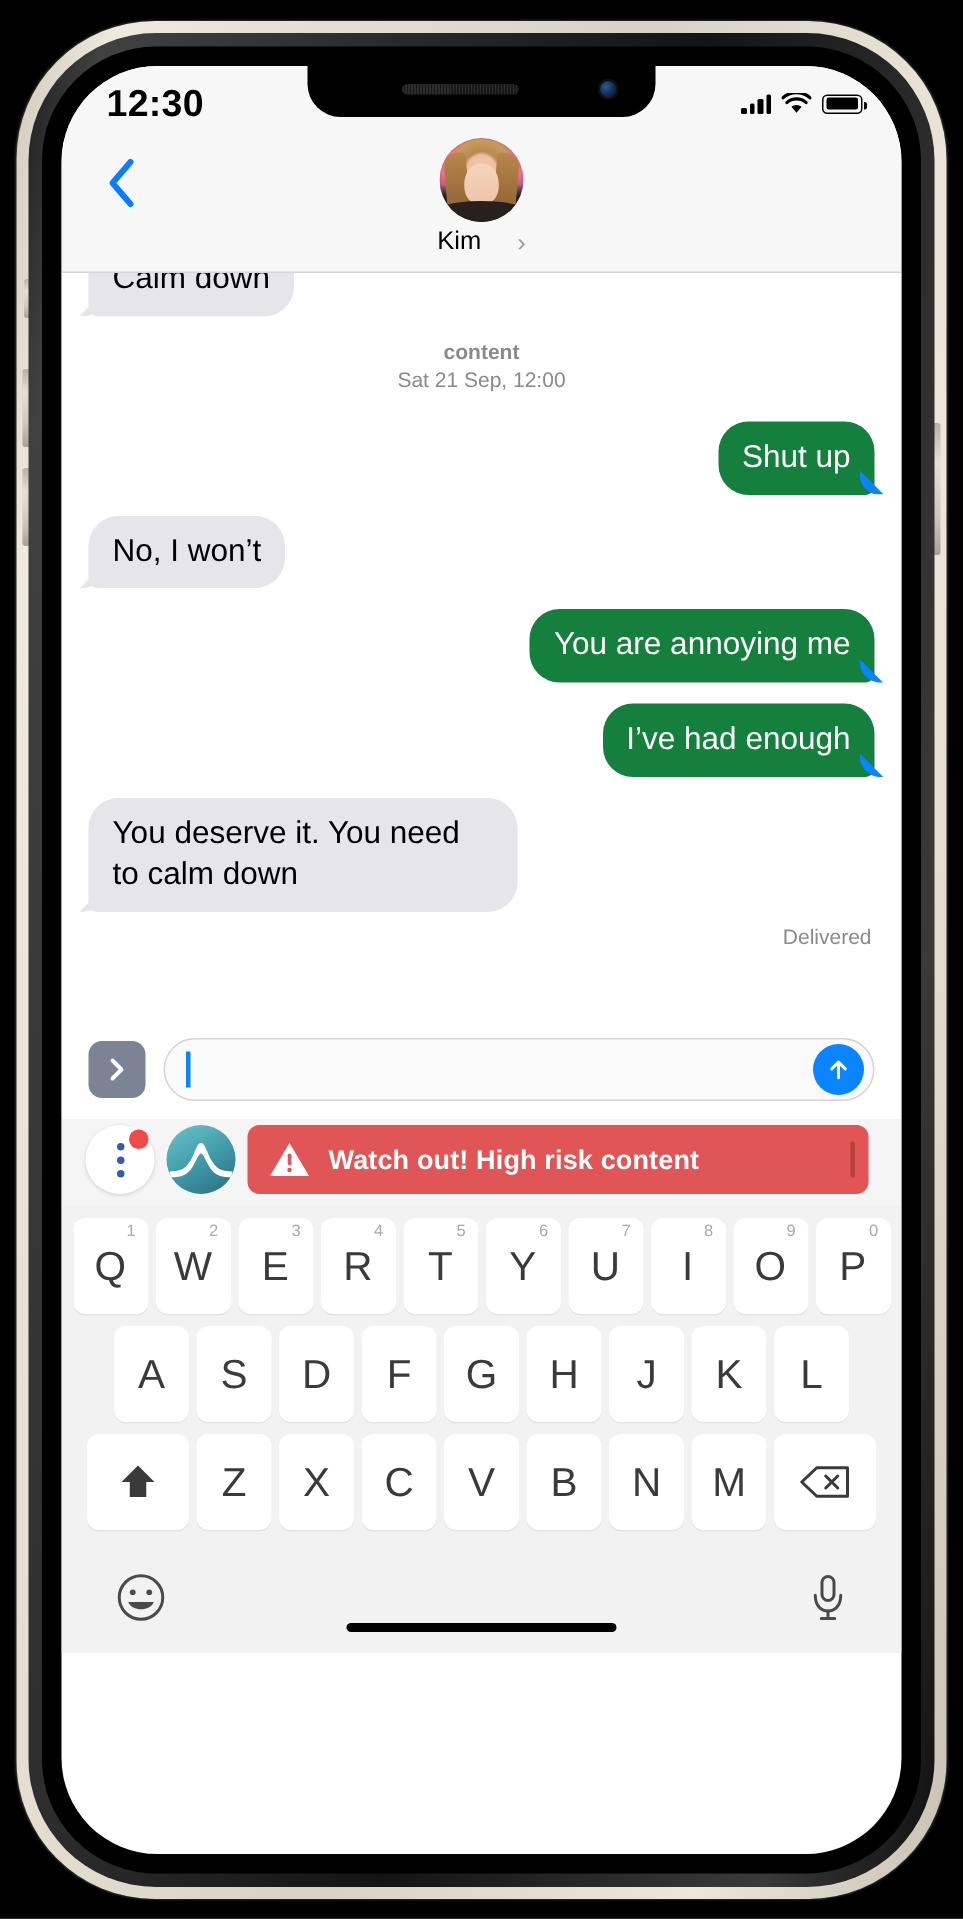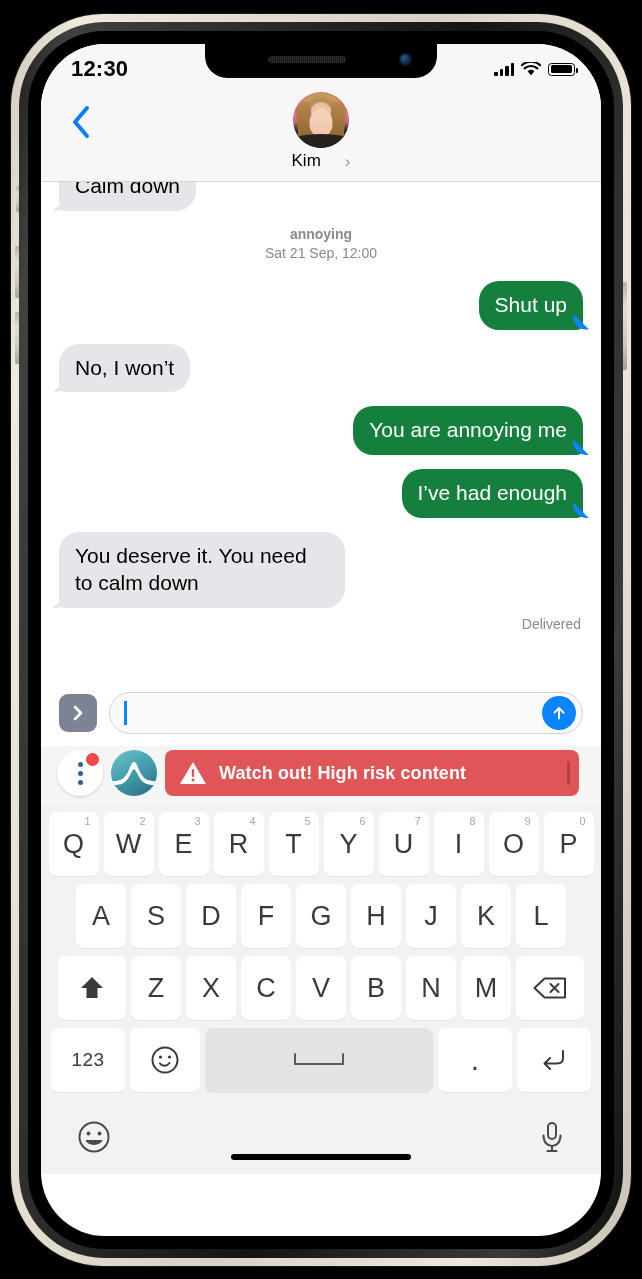--- a/index.html
+++ b/index.html
@@ -73,21 +73,21 @@
   }
 
   
   .statusbar {
     position: relative; height: 44px;
     background: #f7f7f7;
     display: flex; align-items: center; justify-content: space-between;
     padding: 0 26px 0 30px;
     z-index: 30;
   }
-  .status-time { font-size: 22px; font-weight: 700; color: #000; letter-spacing: .2px; padding-top: 6px; }
+  .status-time { font-size: 25px; font-weight: 700; color: #000; letter-spacing: .2px; padding-top: 6px; }
   .status-icons { display: flex; align-items: center; gap: 7px; padding-top: 6px; }
   .bars { display: flex; align-items: flex-end; gap: 2px; height: 13px; }
   .bars i { display: block; width: 3.5px; background: #000; border-radius: 1px; }
   .bars i:nth-child(1){ height: 4px; } .bars i:nth-child(2){ height: 7px; }
   .bars i:nth-child(3){ height: 10px; } .bars i:nth-child(4){ height: 13px; }
   .battery {
     width: 27px; height: 13px; border: 1.6px solid #000; border-radius: 3.5px;
     padding: 1.6px; position: relative;
   }
   .battery::after { content:""; position:absolute; right:-4px; top:4px; width:2.2px; height:5px; background:#000; border-radius:0 1.5px 1.5px 0;}
@@ -344,21 +344,21 @@
             </div>
           </div>
 
           <div class="thread">
 
             <div class="msg-row in msg-first">
               <div class="bubble in">Calm down</div>
             </div>
 
             <div class="sep">
-              <span class="svc">annoying</span>
+              <span class="svc">content</span>
               <span>Sat 21 Sep, 12:00</span>
             </div>
 
             <div class="msg-row out">
               <div class="bubble out">Shut up</div>
             </div>
 
             <div class="msg-row in">
               <div class="bubble in">No, I won’t</div>
             </div>
@@ -490,43 +490,20 @@
               <div class="key">N</div>
               <div class="key">M</div>
               <div class="key wide backspace">
                 <svg width="36" height="26" viewBox="0 0 36 26">
                   <path d="M12.5 3.5 L33 3.5 L33 22.5 L12.5 22.5 L2.5 13 Z" stroke="#3a3a3a" stroke-width="2" fill="none" stroke-linejoin="round"></path>
                   <path d="M18.5 9 L26.5 17 M26.5 9 L18.5 17" stroke="#3a3a3a" stroke-width="2" stroke-linecap="round"></path>
                 </svg>
               </div>
             </div>
 
-            <div class="krow krow4">
-              <div class="key num123">123</div>
-              <div class="key emo">
-                <svg width="32" height="32" viewBox="0 0 32 32">
-                  <circle cx="16" cy="16" r="12.5" stroke="#3a3a3a" stroke-width="2" fill="none"></circle>
-                  <circle cx="11.5" cy="13" r="1.6" fill="#3a3a3a"></circle>
-                  <circle cx="20.5" cy="13" r="1.6" fill="#3a3a3a"></circle>
-                  <path d="M11 19.5 C13 22.5 18 22.5 20.5 19" stroke="#3a3a3a" stroke-width="2" fill="none" stroke-linecap="round"></path>
-                </svg>
-              </div>
-              <div class="key space">
-                <svg width="60" height="18" viewBox="0 0 60 18">
-                  <path d="M6 3 L6 13 L54 13 L54 3" stroke="#5a5a5a" stroke-width="2" fill="none" stroke-linecap="round" stroke-linejoin="round"></path>
-                </svg>
-              </div>
-              <div class="key period">.</div>
-              <div class="key enter">
-                <svg width="32" height="30" viewBox="0 0 32 30">
-                  <path d="M25 6 L25 13 C25 16.5 22.5 18.5 19 18.5 L7 18.5" stroke="#3a3a3a" stroke-width="2" fill="none" stroke-linecap="round"></path>
-                  <path d="M12 13 L6.5 18.5 L12 24" stroke="#3a3a3a" stroke-width="2" fill="none" stroke-linecap="round" stroke-linejoin="round"></path>
-                </svg>
-              </div>
-            </div>
 
             <div class="kb-bottom">
               <svg width="36" height="36" viewBox="0 0 36 36">
                 <circle cx="18" cy="18" r="14.5" stroke="#4a4a4a" stroke-width="2" fill="none"></circle>
                 <circle cx="12.5" cy="14.5" r="1.9" fill="#4a4a4a"></circle>
                 <circle cx="23.5" cy="14.5" r="1.9" fill="#4a4a4a"></circle>
                 <path d="M9.5 21 C12 27.5 24 27.5 26.5 21 Z" fill="#4a4a4a"></path>
               </svg>
               <svg width="28" height="36" viewBox="0 0 28 36">
                 <rect x="10" y="4" width="8" height="16" rx="4" stroke="#4a4a4a" stroke-width="2" fill="none"></rect>

